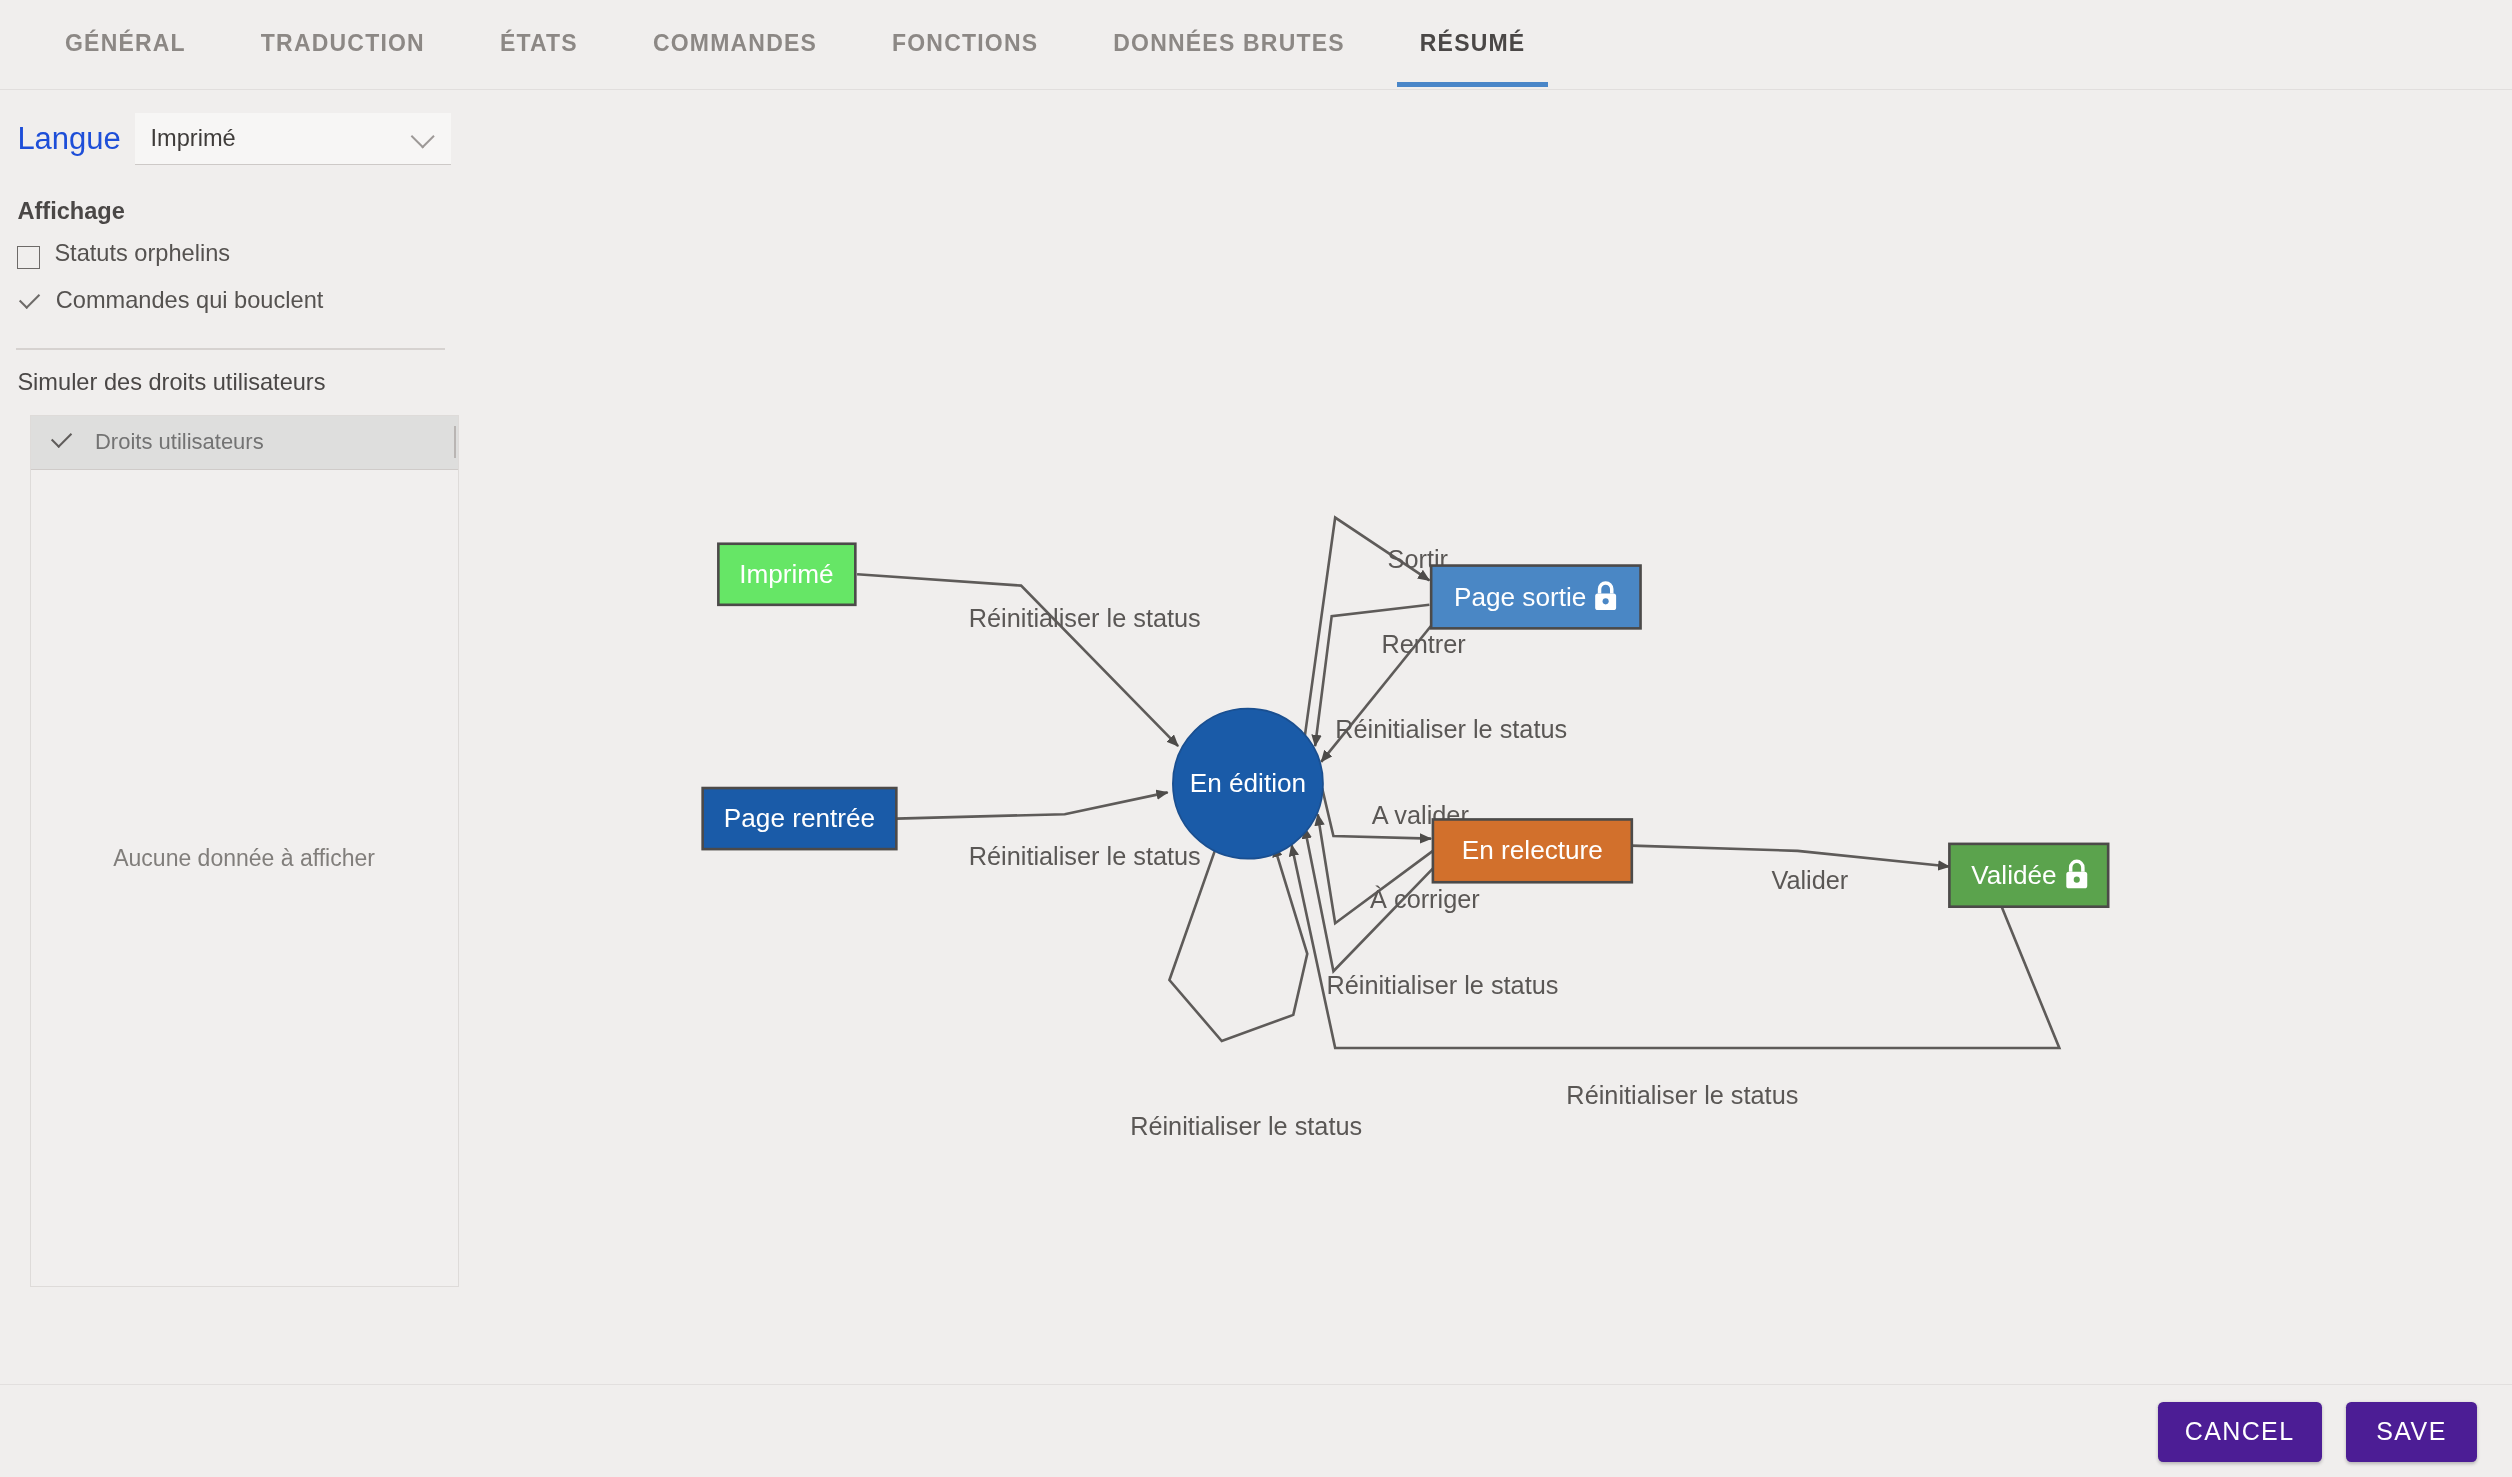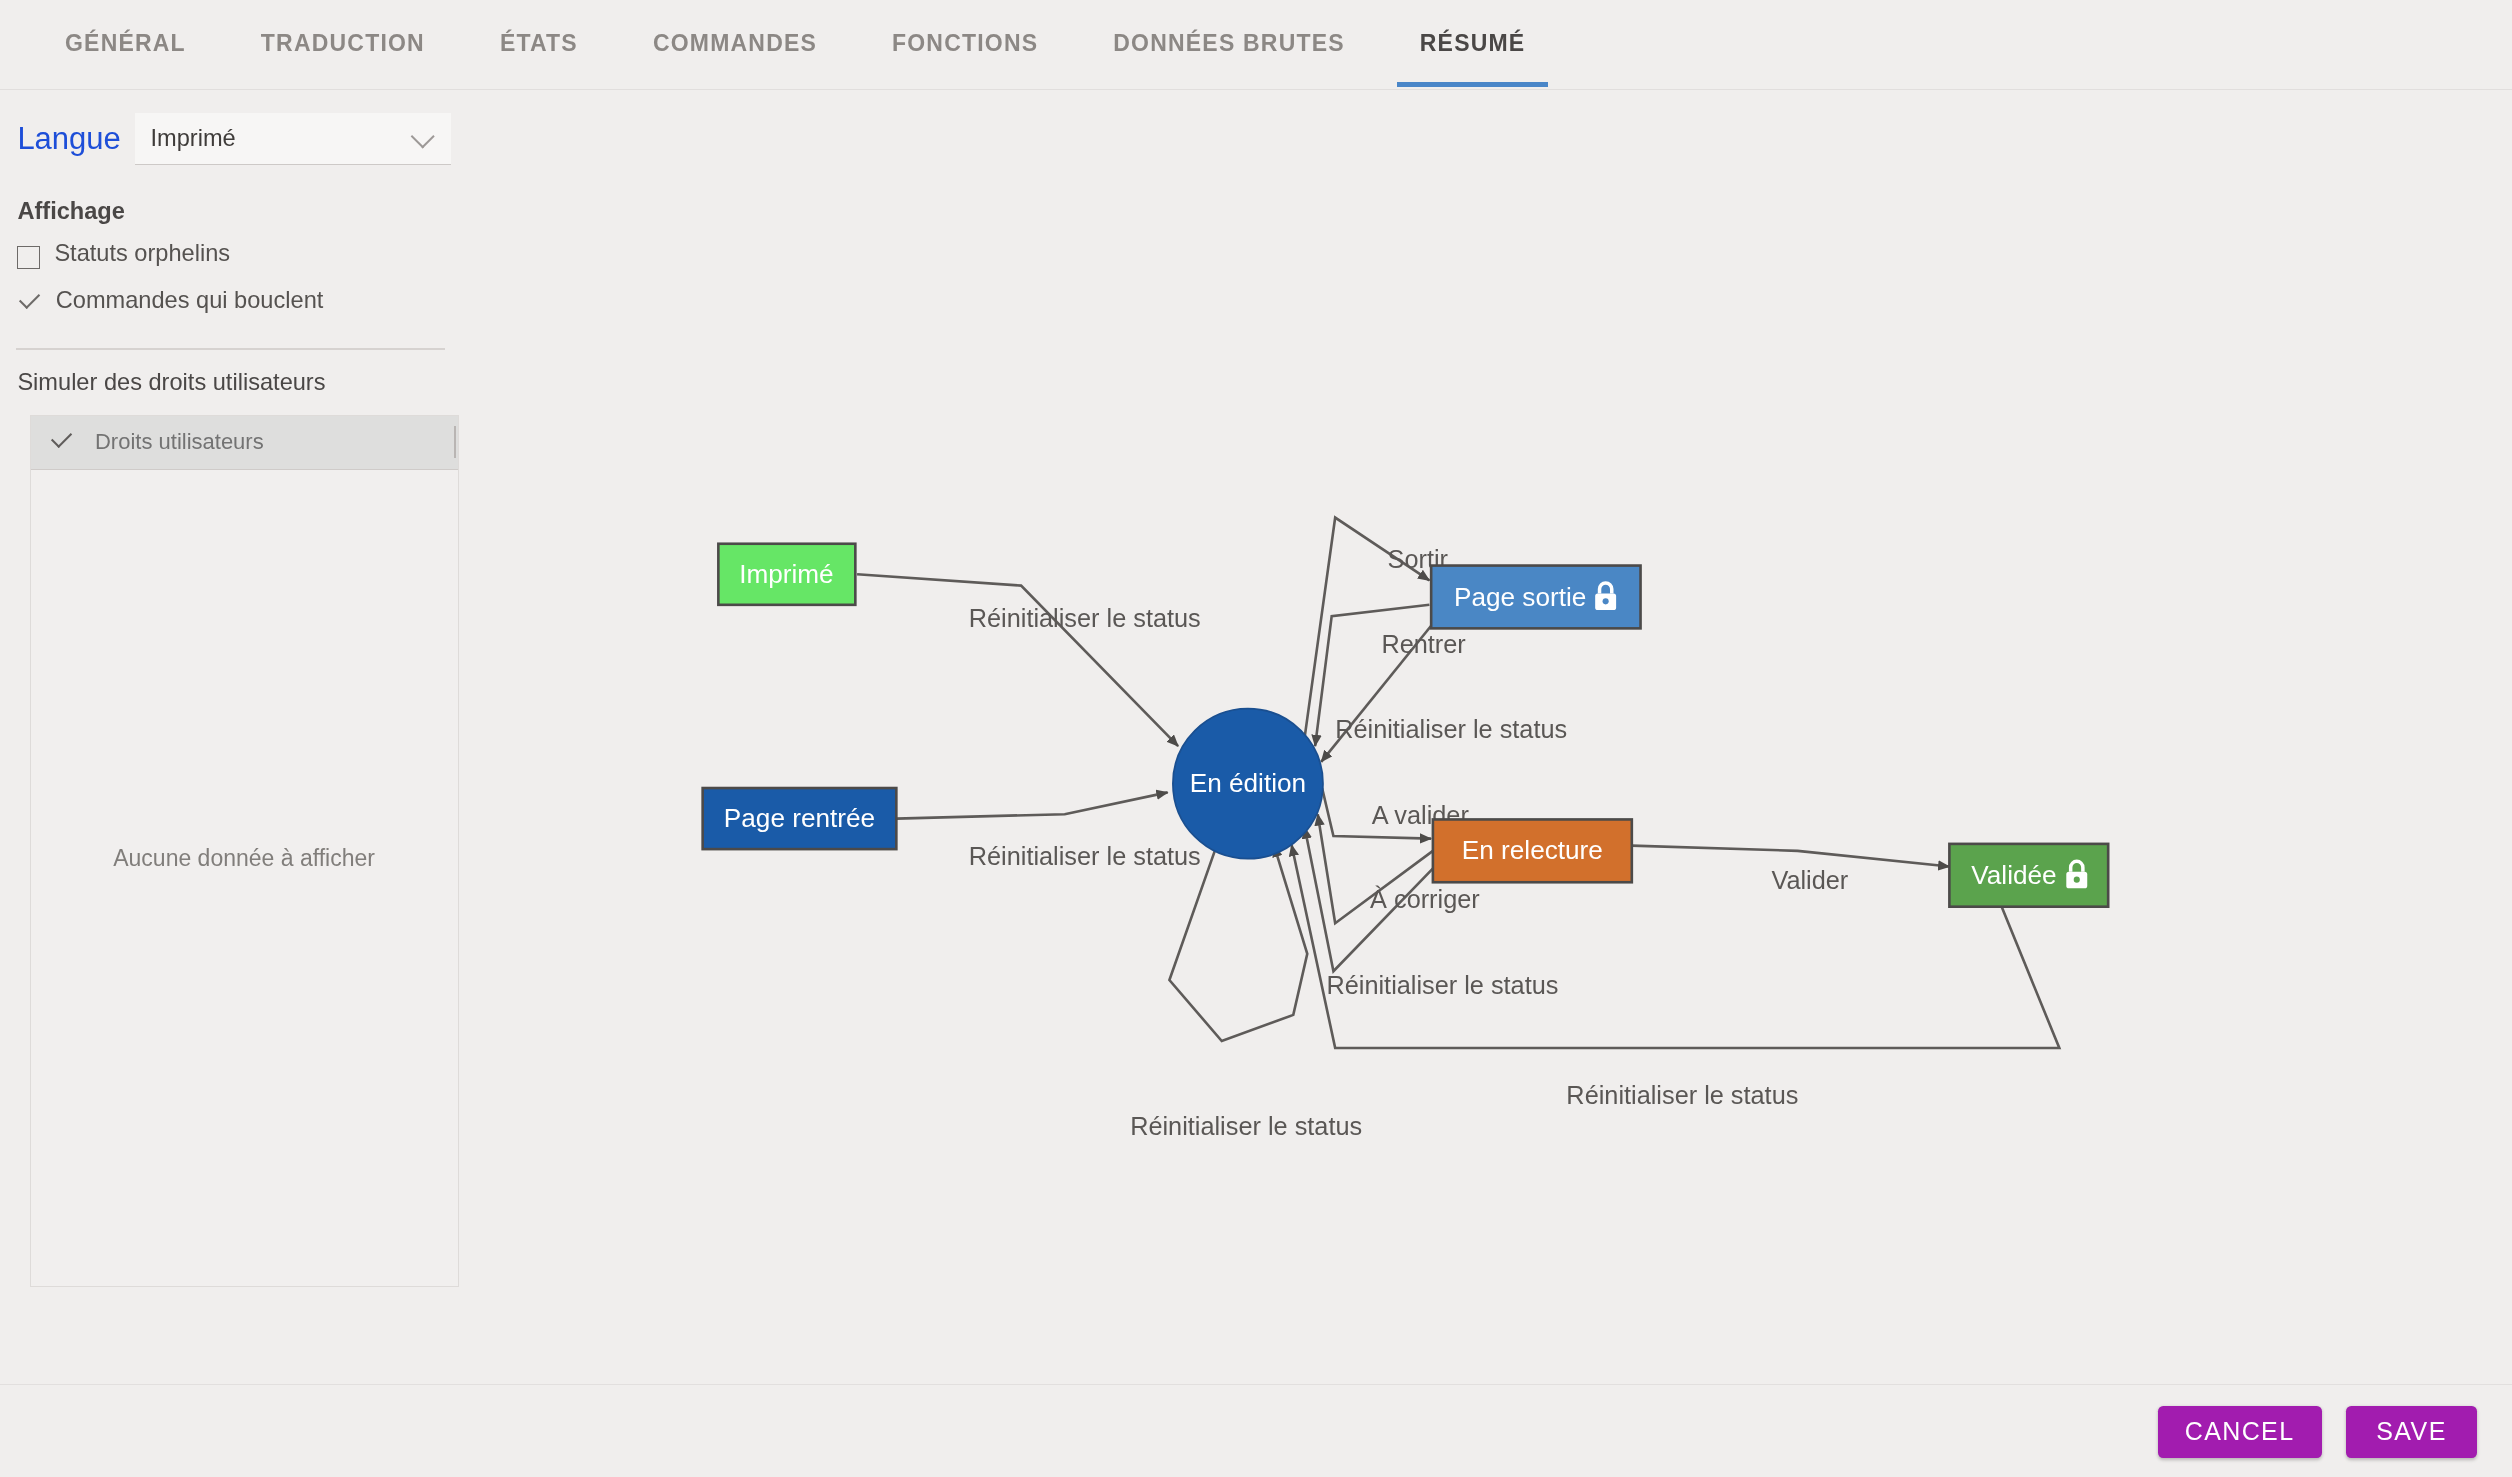--- a/index.html
+++ b/index.html
@@ -95,22 +95,22 @@
   }
 
   
   .footer {
     position: absolute; left: 0; right: 0; bottom: 0; height: 94px;
     border-top: 1.7px solid #e2dfde;
     display: flex; align-items: center; justify-content: flex-end;
     padding-right: 35px; gap: 24.4px;
   }
   .btn {
-    min-width: 164px; height: 52px; border: none; border-radius: 5.2px;
-    background: #a21caf; color: #ffffff;
+    min-width: 164px; height: 60px; border: none; border-radius: 5.2px;
+    background: #4c1d95; color: #ffffff;
     font-size: 25px; font-family: "Liberation Sans", sans-serif;
     letter-spacing: 1.4px; cursor: pointer;
     box-shadow: 0 1.7px 3.5px rgba(0,0,0,.24);
   }
   .btn.save { min-width: 131px; }
 </style>
 </head>
 <body>
 
 <div class="app">

